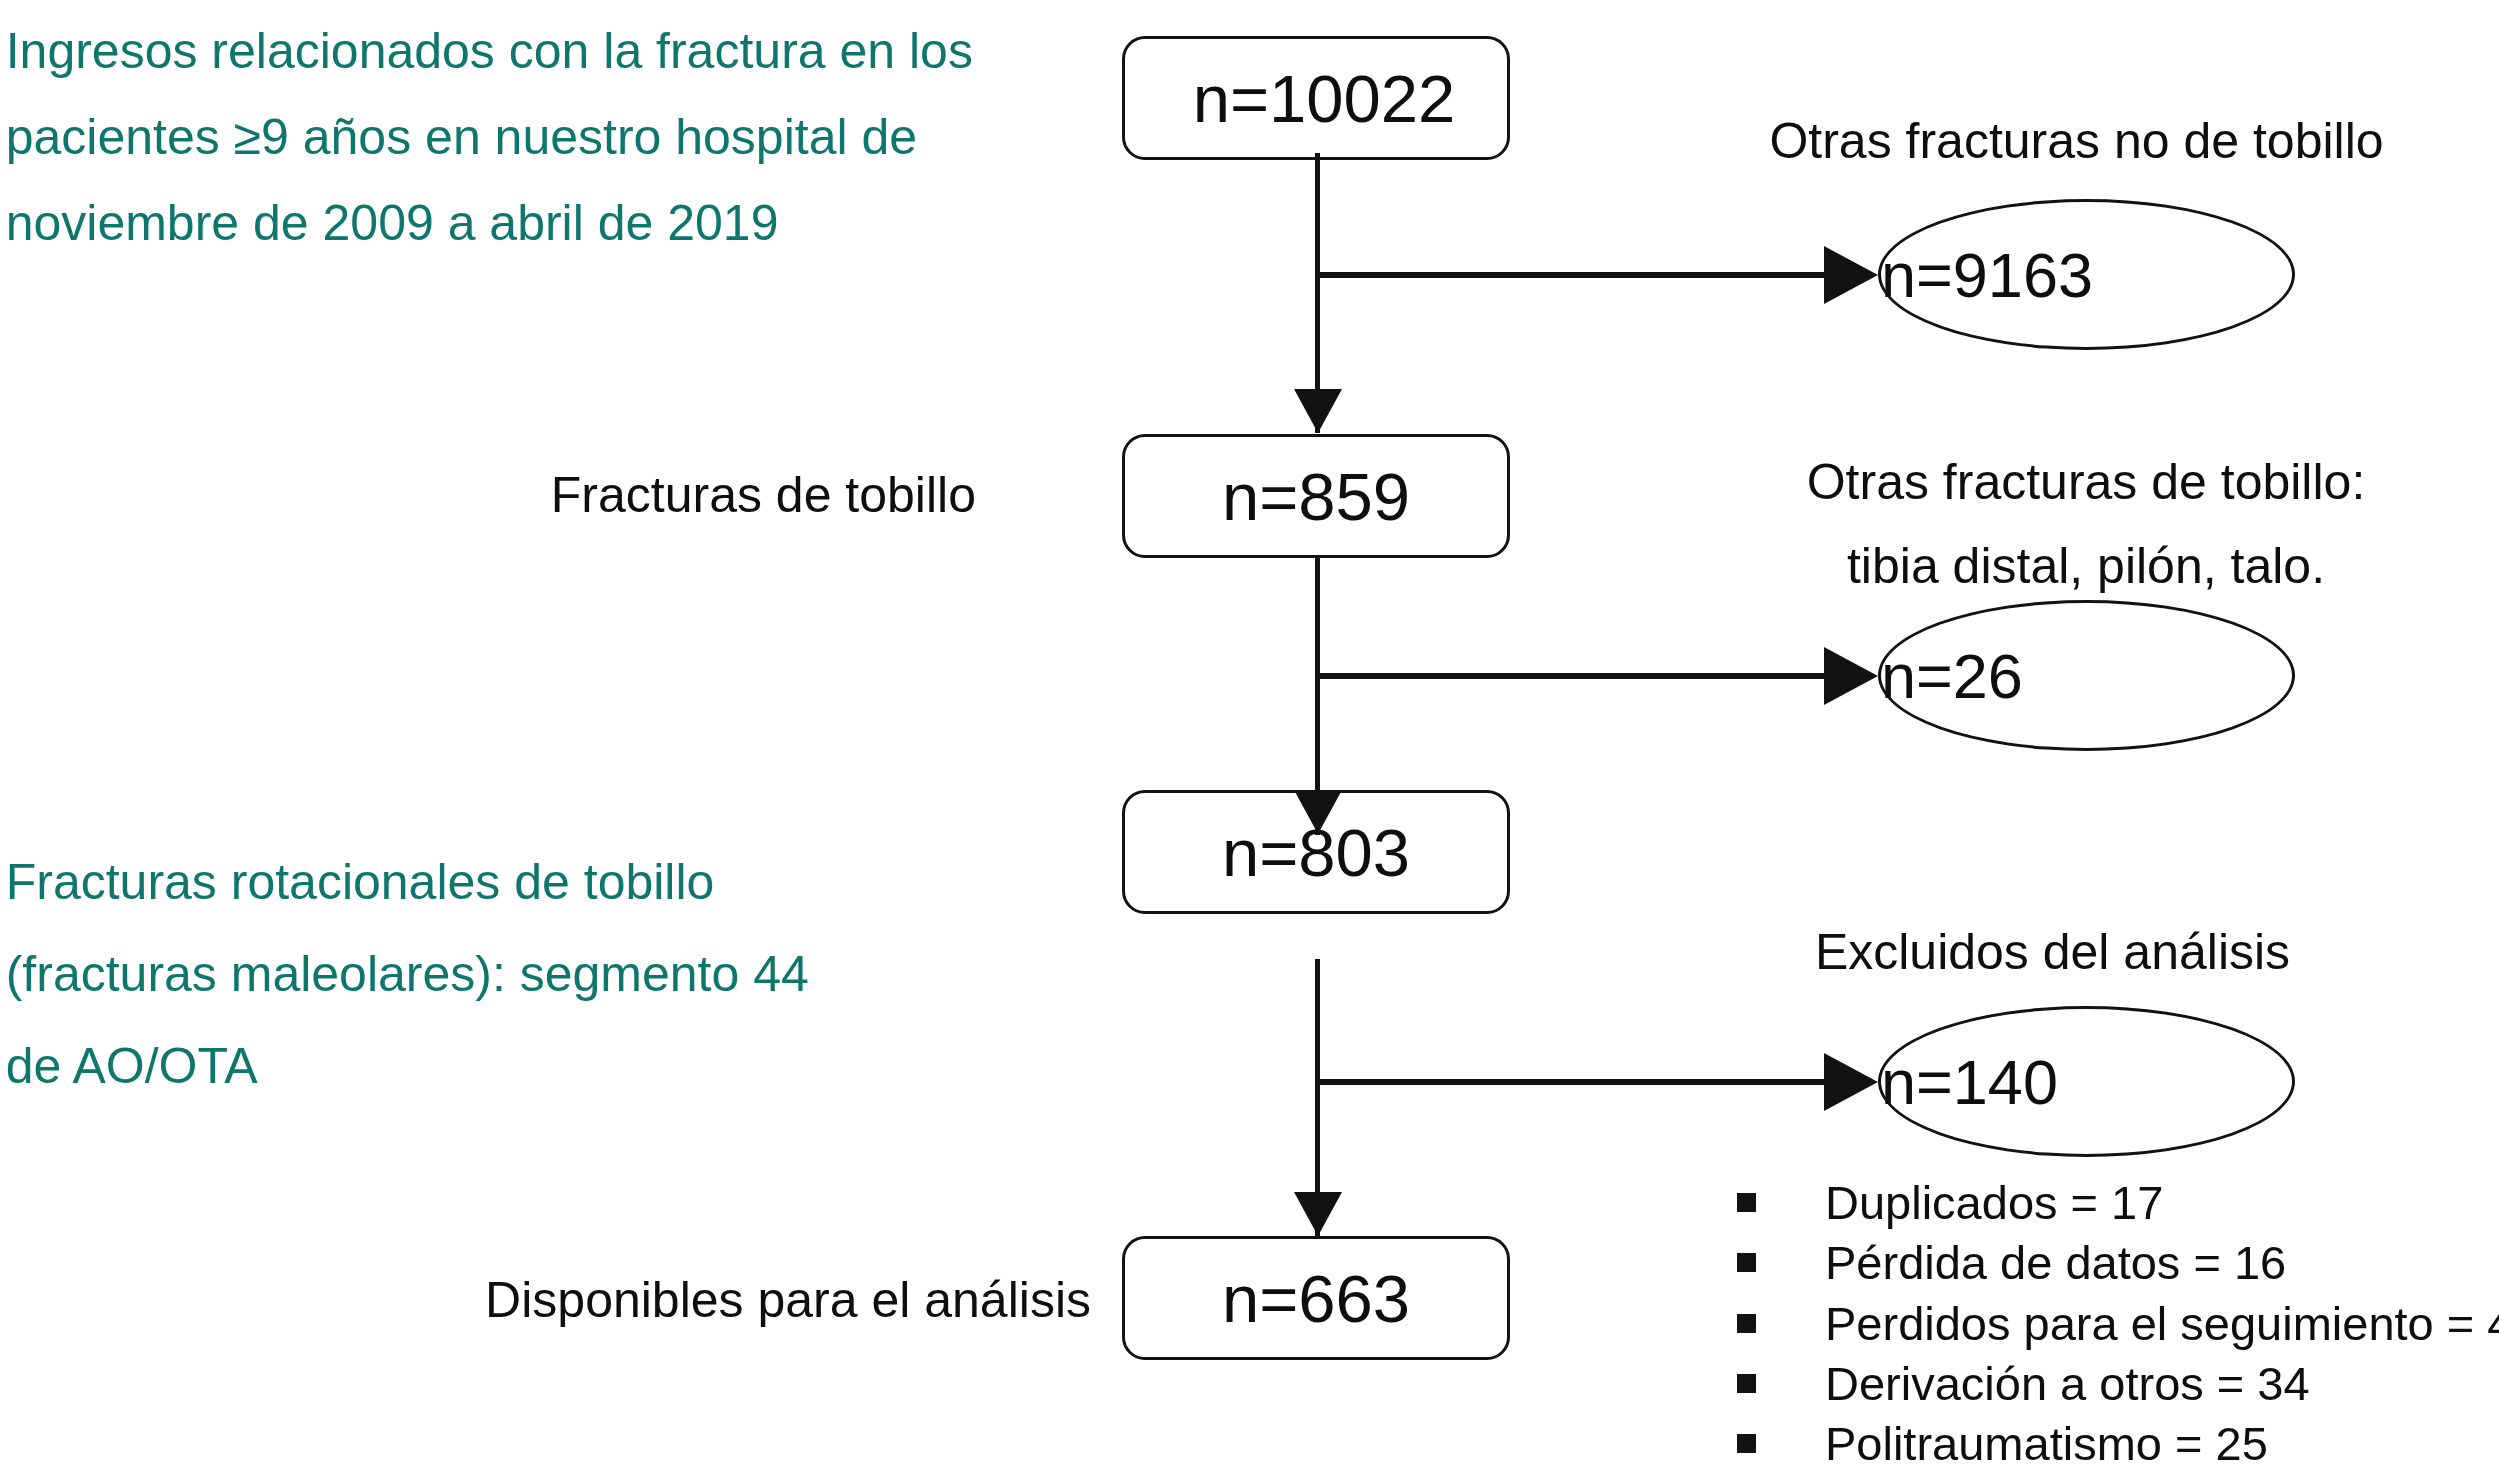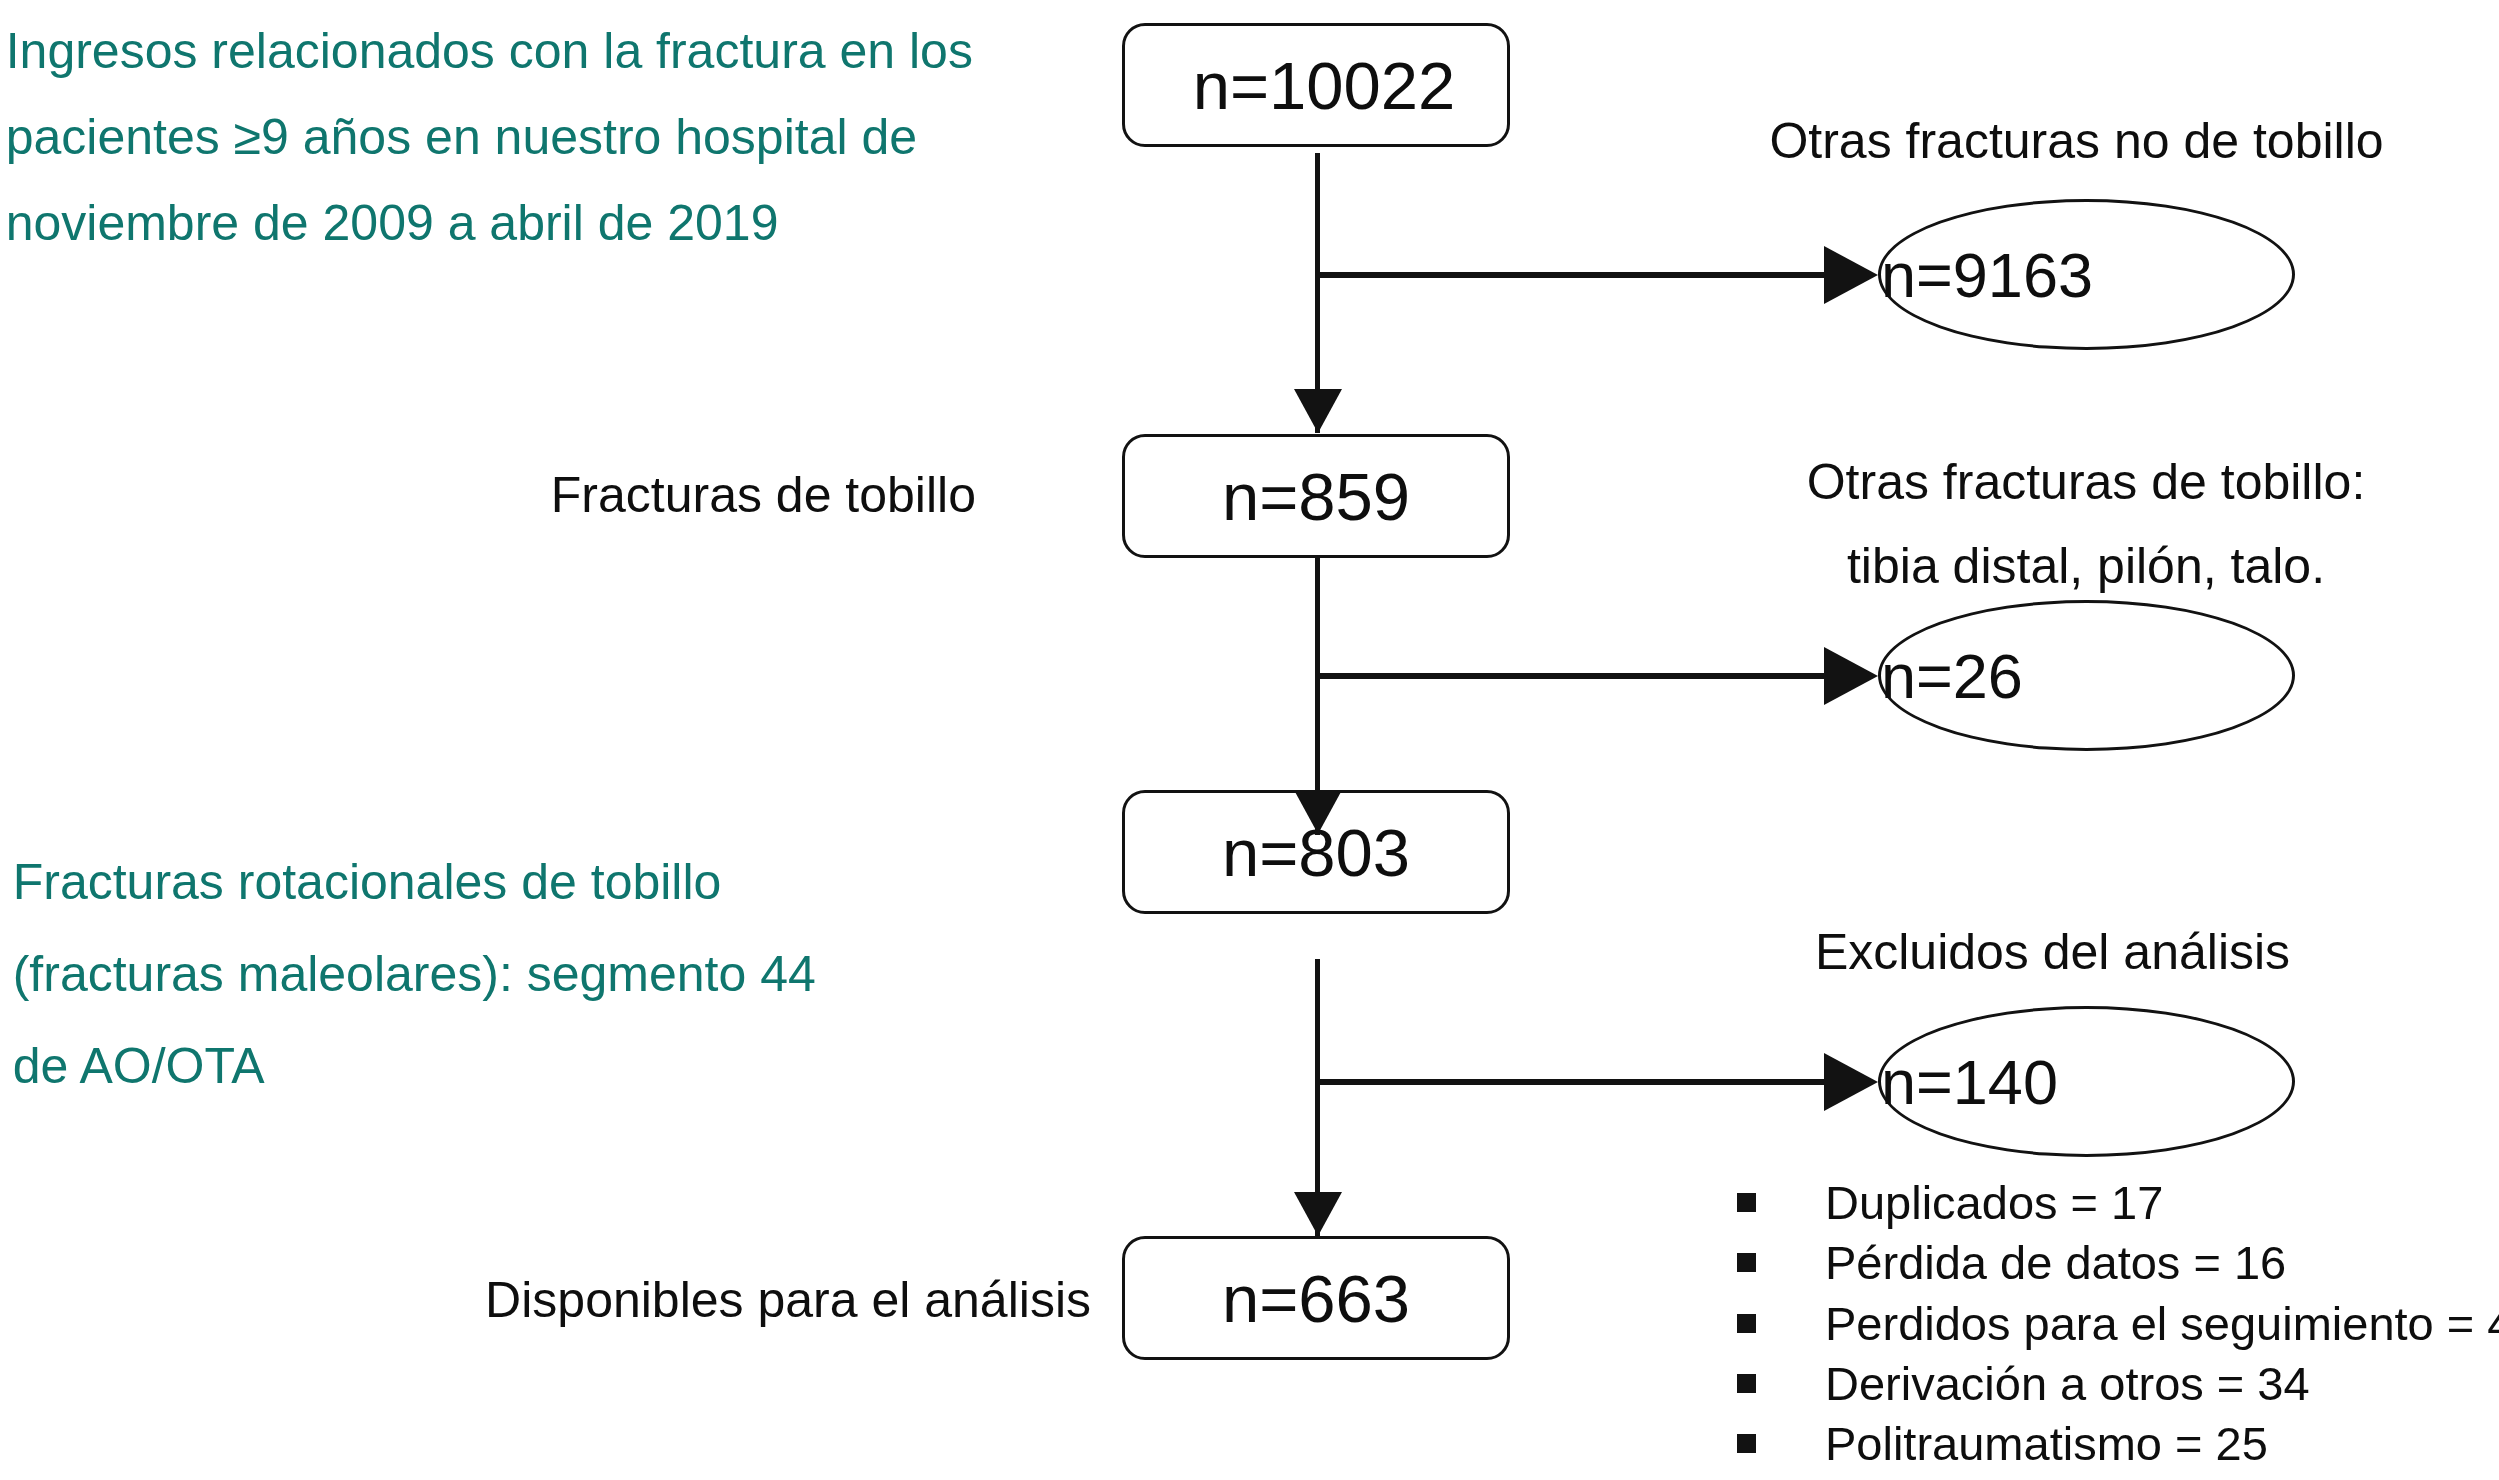--- a/index.html
+++ b/index.html
@@ -8,21 +8,21 @@
     width:2500px;height:1480px;
     background:#ffffff;
     font-family:"Liberation Sans", sans-serif;
     color:#0e0e0e;
     overflow:hidden;
   }
   .txt{position:absolute;white-space:nowrap;line-height:1.15;font-size:50px;color:#0e0e0e;}
   .txt-block{position:absolute;font-size:50px;color:#0f766e;}
   .txt-block .line{white-space:nowrap;}
   .pop-block .line{line-height:86px;}
-  .rot-block .line{line-height:92px;margin-left:7px;}
+  .rot-block .line{line-height:92px;}
   .right-align{text-align:right;}
   .center-align{text-align:center;}
 
   .flowbox{
     position:absolute;left:1122px;width:388px;height:124px;
     box-sizing:border-box;border:3.8px solid #121212;border-radius:23px;
     background:#ffffff;
     display:flex;align-items:center;justify-content:center;
     font-size:67px;color:#0e0e0e;
   }
@@ -69,21 +69,21 @@
   <div class="txt right-align" style="left:306px;width:670px;top:467px;">Fracturas de tobillo</div>
 
   <div class="txt-block rot-block" style="left:5.7px;top:836px;">
     <div class="line">Fracturas rotacionales de tobillo</div>
     <div class="line">(fracturas maleolares): segmento 44</div>
     <div class="line">de AO/OTA</div>
   </div>
 
   <div class="txt right-align" style="left:421px;width:670px;top:1272px;">Disponibles para el análisis</div>
 
-  <div class="flowbox" style="top:23px;padding-left:16px;">
+  <div class="flowbox" style="top:36px;padding-left:16px;">
     <span>n=10022</span>
   </div>
   <div class="flowbox" style="top:434px;">
     <span>n=859</span>
   </div>
   <div class="flowbox" style="top:790px;">
     <span>n=803</span>
   </div>
   <div class="flowbox" style="top:1236px;">
     <span>n=663</span>

